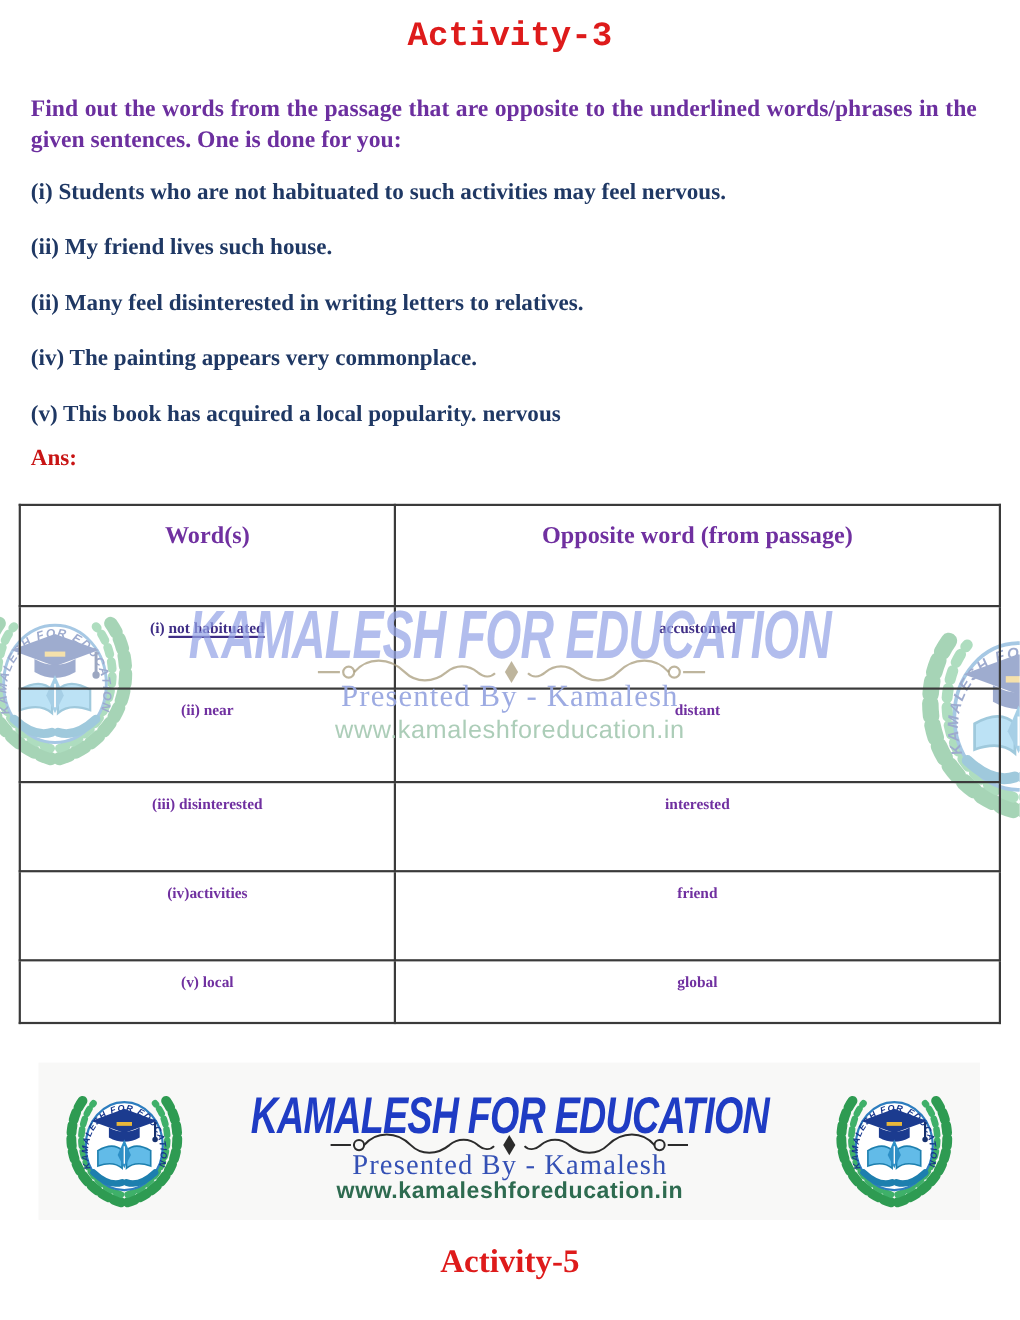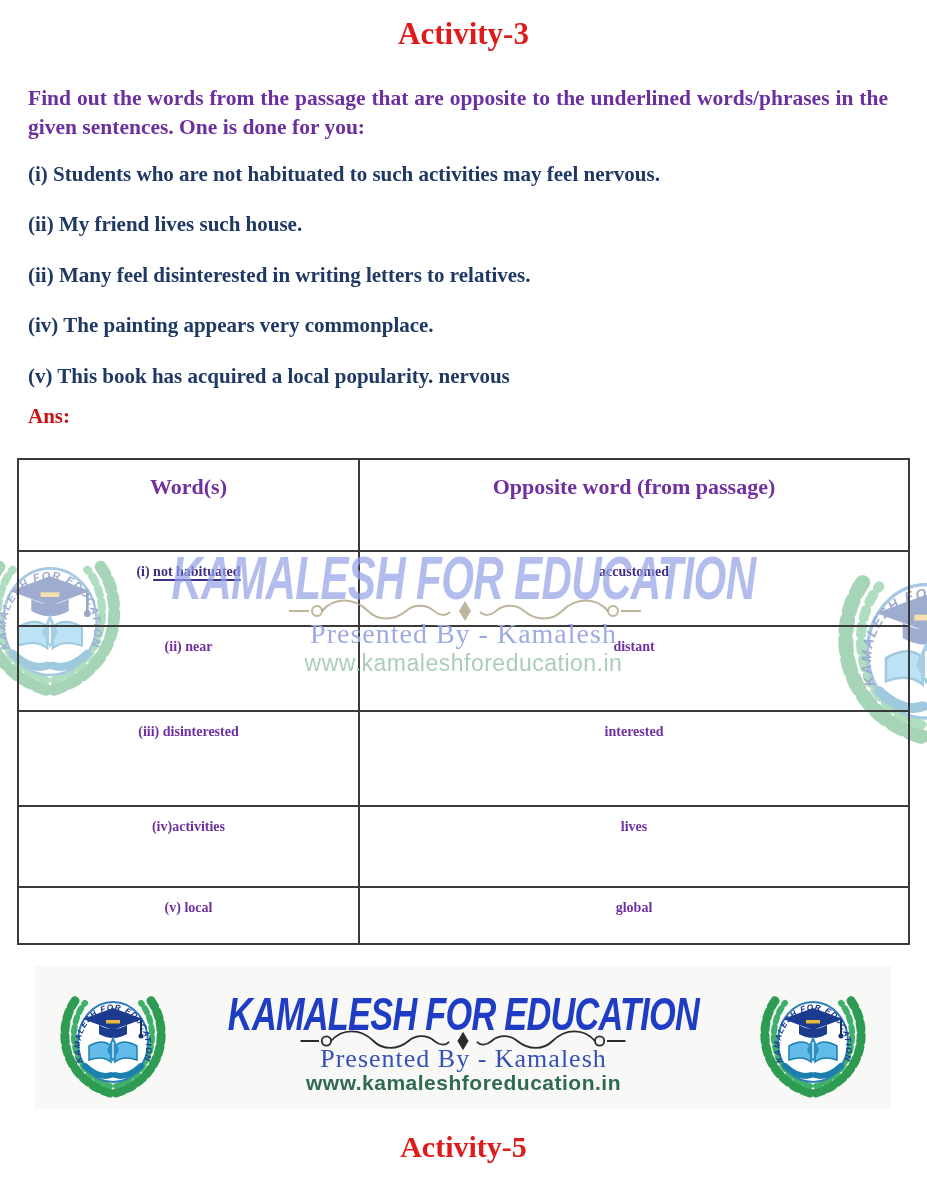--- a/index.html
+++ b/index.html
@@ -6,21 +6,21 @@
   body{
     width:927px;height:1200px;position:relative;overflow:hidden;
     background:#ffffff;font-family:"Liberation Serif",serif;
   }
   .abs{position:absolute;}
 
   
   .activity-title{
     left:0;right:0;top:16px;text-align:center;
     font-size:31px;font-weight:bold;color:#DE1B1B;
-    font-family:Liberation Serif, serif;
+    font-family:Liberation Mono, monospace;
   }
   .activity-next{
     left:0;right:0;top:1130px;text-align:center;
     font-size:30px;font-weight:bold;color:#DE1B1B;
   }
 
   
   .instruction{
     left:28px;top:84px;width:860px;
     font-size:21.5px;font-weight:bold;color:#6C2F9F;
@@ -45,21 +45,21 @@
     border:2px solid #3a3a3a;vertical-align:top;text-align:center;
     font-weight:bold;color:#7030A0;background:transparent;
     font-family:"Liberation Serif",serif;
   }
   .answers-table th{font-size:22px;padding-top:14px;height:92px;box-sizing:border-box;}
   .answers-table td{font-size:14px;padding-top:12px;box-sizing:border-box;}
   .col-word{width:341px;}
   .col-opp{width:550px;}
   .row-i td{height:75px;color:#3F2E86;}
   .row-ii td{height:85px;}
-  .row-iii td{height:95px;}
+  .row-iii td{height:81px;}
   .row-iv td{height:81px;}
   .row-v td{height:57px;}
   .underlined-word{text-decoration:underline;text-decoration-thickness:2px;text-underline-offset:3px;}
 
   
   .wm-layer{pointer-events:none;}
   .wm-brand{
     left:0;right:0;top:542px;text-align:center;z-index:2;
     font-family:"Liberation Sans",sans-serif;
     font-size:62px;font-style:italic;font-weight:800;
@@ -196,21 +196,21 @@
   <tr class="row-ii">
     <td>(ii) near</td>
     <td>distant</td>
   </tr>
   <tr class="row-iii">
     <td>(iii) disinterested</td>
     <td>interested</td>
   </tr>
   <tr class="row-iv">
     <td>(iv)activities</td>
-    <td>lives</td>
+    <td>friend</td>
   </tr>
   <tr class="row-v">
     <td>(v) local</td>
     <td>global</td>
   </tr>
 </tbody>
   </table>
 
 <div class="abs wm-brand wm-layer">KAMALESH FOR EDUCATION</div>
 <svg class="abs wm-flourish wm-layer" viewBox="0 0 360 26">

